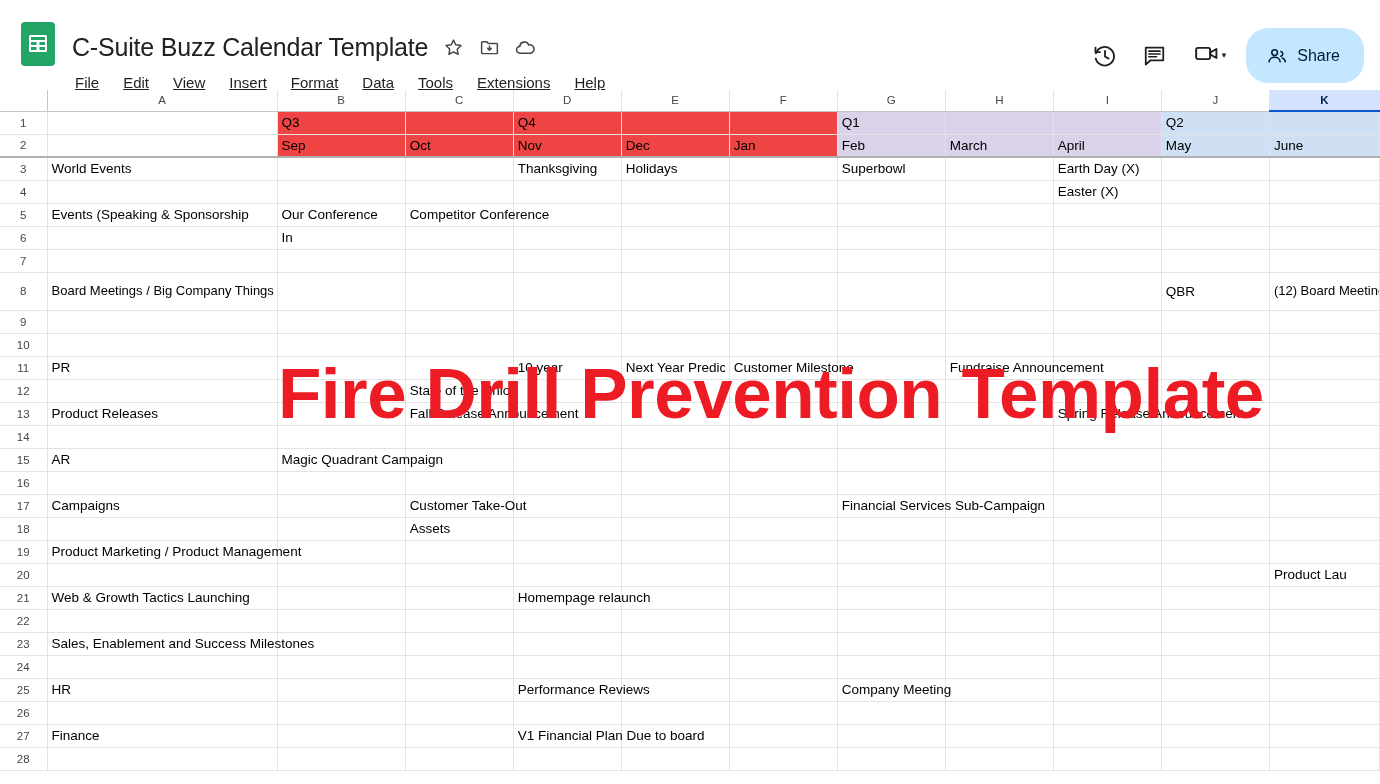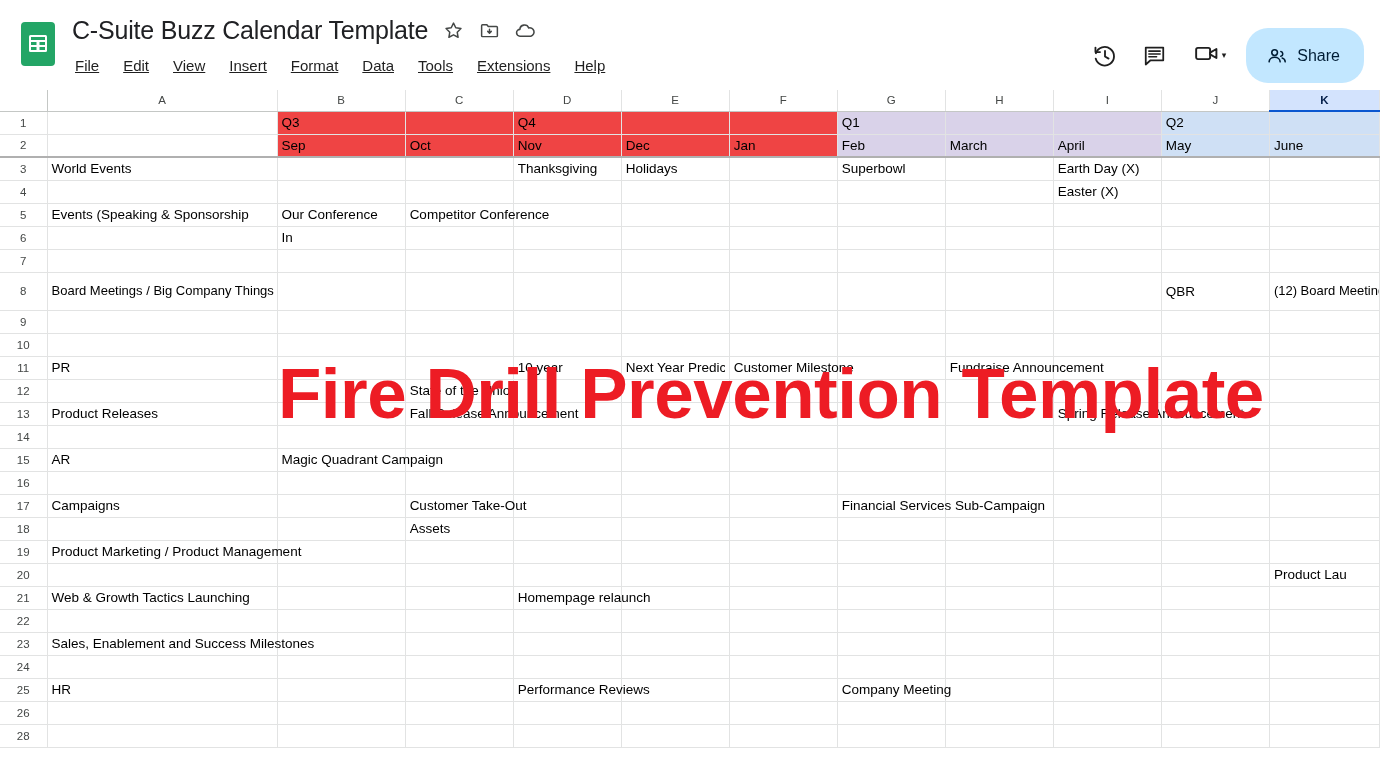--- a/index.html
+++ b/index.html
@@ -21,21 +21,21 @@
     padding: 12px 16px 0 18px;
   }
   .doc-logo {
     width: 40px; height: 52px;
     margin-top: 6px;
     flex: 0 0 auto;
     display: flex; align-items: center; justify-content: center;
   }
   .doc-logo svg { display: block; }
 
-  .title-block { margin-left: 14px; flex: 1 1 auto; min-width: 0; }
+  .title-block { margin-left: 14px; flex: 1 1 auto; min-width: 0; margin-top: 17px; }
   .title-row { display: flex; align-items: center; gap: 14px; height: 36px; }
   .doc-title {
     font-size: 25px;
     color: #202124;
     font-weight: 400;
     letter-spacing: -0.2px;
     white-space: nowrap;
   }
   .title-icon {
     width: 22px; height: 22px;
@@ -717,20 +717,34 @@
       <td></td>
       <td></td>
       <td></td>
       <td></td>
       <td></td>
       <td></td>
       <td></td>
       <td></td>
     </tr>
 
+    <tr>
+      <td class="rownum">27</td>
+      <td class="bold">Finance</td>
+      <td></td>
+      <td></td>
+      <td style="overflow:visible"><span class="spill">V1 Financial Plan Due to board</span></td>
+      <td></td>
+      <td></td>
+      <td></td>
+      <td></td>
+      <td></td>
+      <td></td>
+      <td></td>
+    </tr>
 
     <tr>
       <td class="rownum">28</td>
       <td></td>
       <td></td>
       <td></td>
       <td></td>
       <td></td>
       <td></td>
       <td></td>

